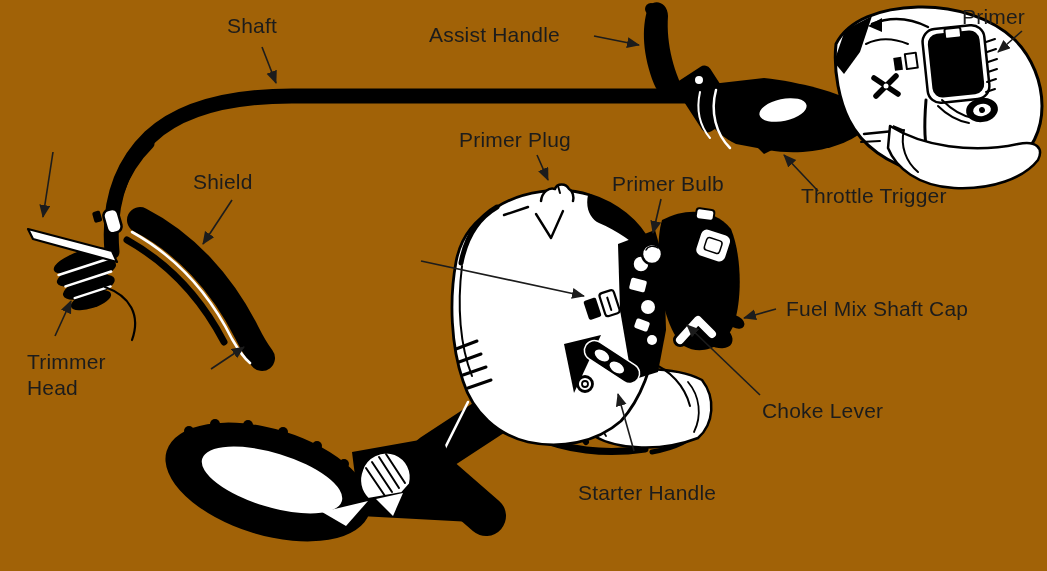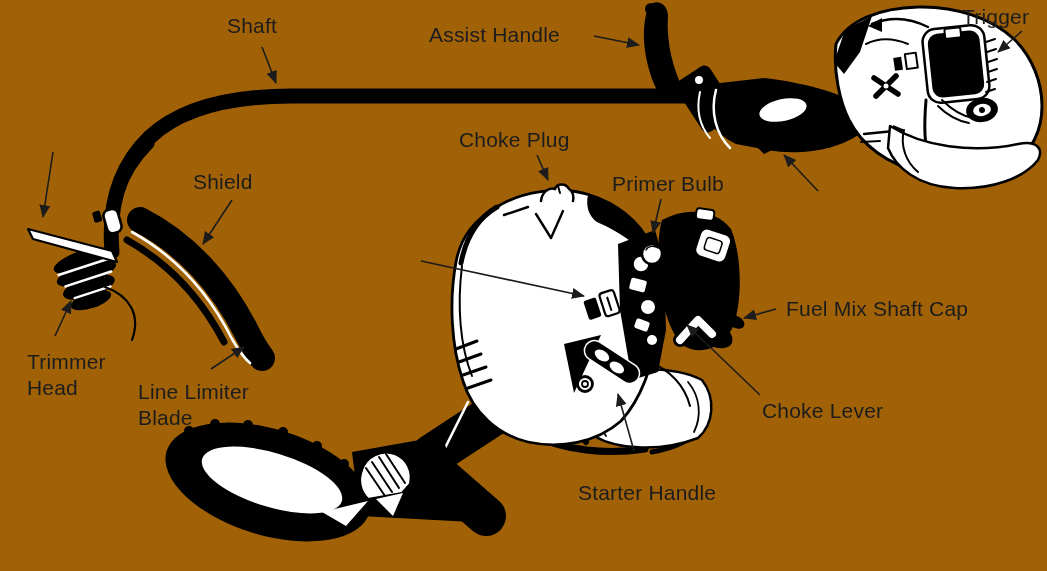--- a/index.html
+++ b/index.html
@@ -229,25 +229,24 @@
       <line x1="776" y1="309" x2="744" y2="318" marker-end="url(#ah)"></line>
       <line x1="760" y1="395" x2="687" y2="325" marker-end="url(#ah)"></line>
       <line x1="634" y1="451" x2="618" y2="394" marker-end="url(#ah)"></line>
       <line x1="55" y1="336" x2="71" y2="301" marker-end="url(#ah)"></line>
       <line x1="211" y1="369" x2="244" y2="347" marker-end="url(#ah)"></line>
     </g>
   </svg>
 
   <div class="label" style="left:227px;top:13px">Shaft</div>
   <div class="label" style="left:429px;top:22px">Assist Handle</div>
-  <div class="label" style="left:962px;top:4px">Trigger</div>
+  <div class="label" style="left:962px;top:4px">Primer</div>
   <div class="label" style="left:193px;top:169px">Shield</div>
-  <div class="label" style="left:459px;top:127px">Choke Plug</div>
+  <div class="label" style="left:459px;top:127px">Primer Plug</div>
   <div class="label" style="left:612px;top:171px">Primer Bulb</div>
+  <div class="label" style="left:801px;top:183px">Throttle Trigger</div>
   <div class="label" style="left:786px;top:296px">Fuel Mix Shaft Cap</div>
   <div class="label" style="left:762px;top:398px">Choke Lever</div>
   <div class="label" style="left:578px;top:480px">Starter Handle</div>
   <div class="label" style="left:27px;top:349px">Trimmer
 Head</div>
-  <div class="label" style="left:138px;top:379px">Line Limiter
-Blade</div>
 
 </div>
 
 </body></html>

